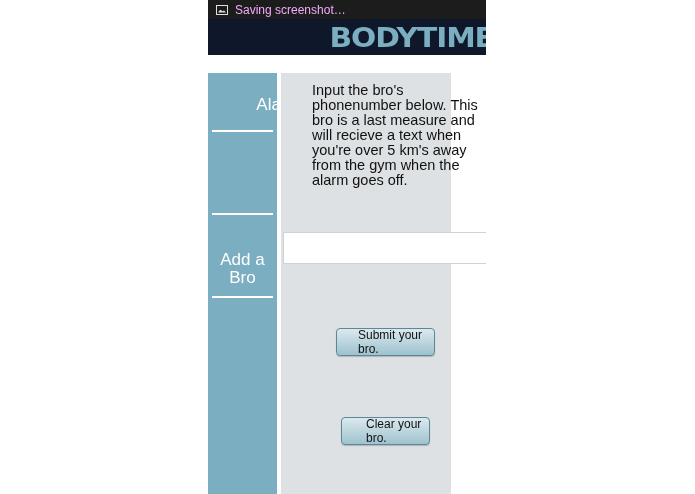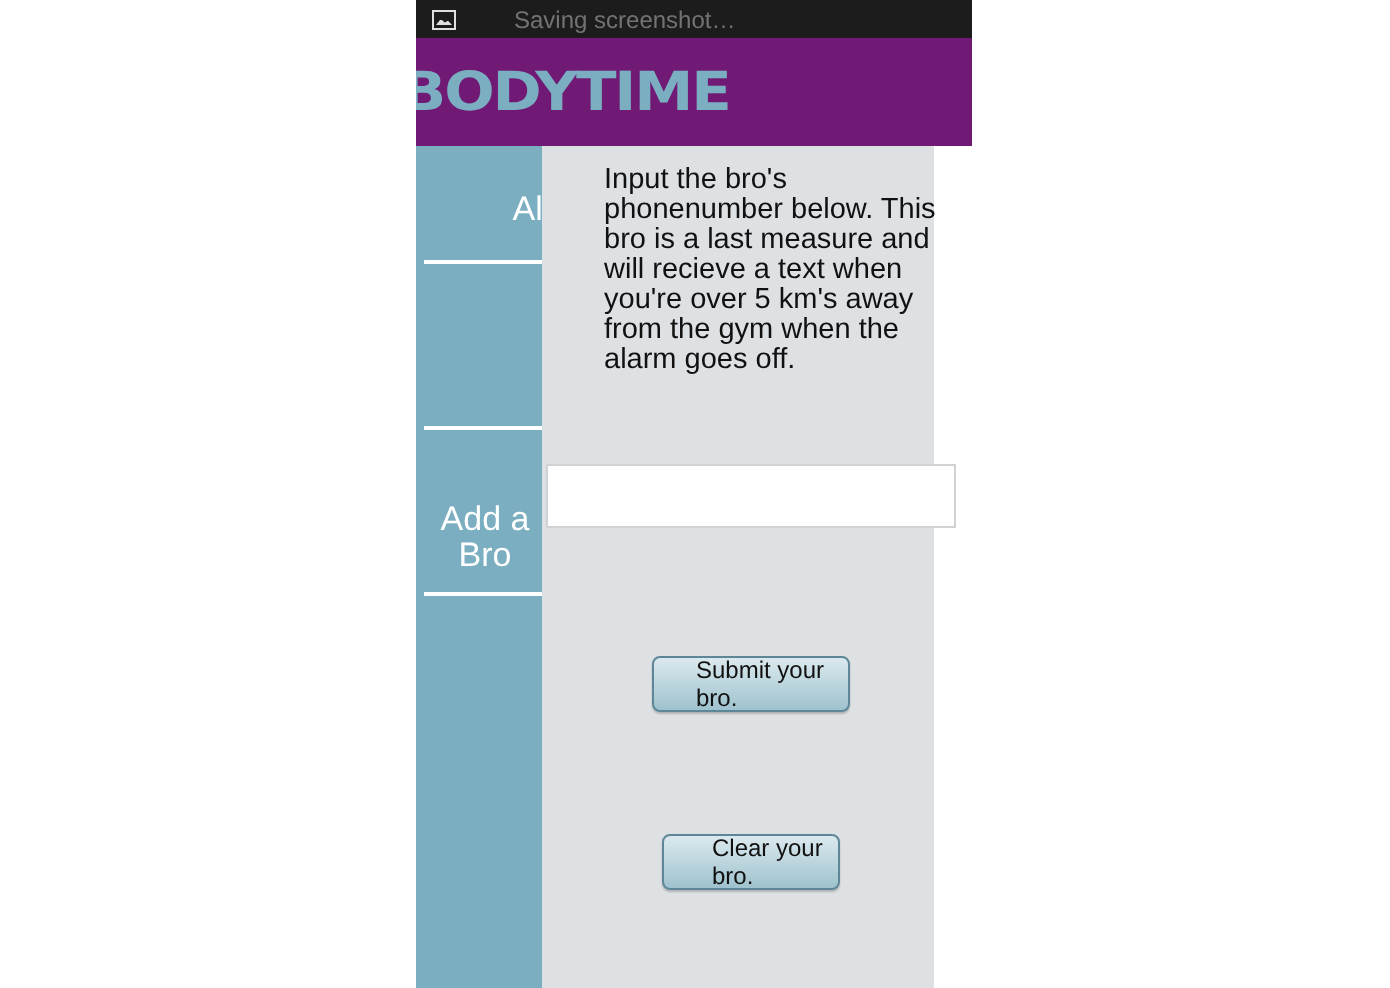--- a/index.html
+++ b/index.html
@@ -1,27 +1,27 @@
 <!DOCTYPE html>
 <html><head>
   <meta charset="utf-8">
   <style>
     * { box-sizing: border-box; margin: 0; padding: 0; }
     html, body { width: 695px; height: 494px; background: #ffffff; overflow: hidden; }
     body { font-family: "Liberation Sans", sans-serif; position: relative; }
     .phone { position: absolute; left: 208px; top: 0; width: 278px; height: 494px; background: #ffffff; overflow: hidden; }
-    .statusbar { position: absolute; left: 0; top: 0; width: 278px; height: 19px; background: #1c1c1c; color: #737373; font-size: 12px; display: flex; align-items: center; padding-left: 8px; gap: 22px; }
+    .statusbar { position: absolute; left: 0; top: 0; width: 278px; height: 19px; background: #1c1c1c; color: #f0abfc; font-size: 12px; display: flex; align-items: center; padding-left: 8px; }
     .statusbar .img-icon { width: 12px; height: 10px; border: 1px solid #e0e0e0; margin-right: 7px; position: relative; }
     .statusbar .img-icon::after { content: ""; position: absolute; left: 1px; bottom: 1px; width: 8px; height: 3px; background: #e0e0e0; clip-path: polygon(0 100%, 30% 0, 55% 60%, 75% 30%, 100% 100%); }
-    .header { position: absolute; left: 0; top: 19px; width: 278px; height: 54px; background: #701a75; display: flex; align-items: center; justify-content: flex-start; }
+    .header { position: absolute; left: 0; top: 19px; width: 278px; height: 36px; background: #0f172a; display: flex; align-items: center; justify-content: flex-end; }
     .logo { font-family: "DejaVu Sans", sans-serif; font-weight: bold; font-size: 27px; color: #7aaec0; letter-spacing: -1px; transform: scaleX(1.1); }
     .sidebar { position: absolute; left: 0; top: 73px; width: 69px; height: 421px; background: #7aaec0; }
     .nav-item { position: absolute; left: 0; width: 69px; color: #ffffff; font-size: 17px; text-align: center; line-height: 18px; }
     .nav-divider { position: absolute; left: 4px; width: 61px; height: 2px; background: #ffffff; }
-    .main { position: absolute; left: 63px; top: 73px; width: 196px; height: 421px; background: #dde1e3; }
+    .main { position: absolute; left: 73px; top: 73px; width: 170px; height: 421px; background: #dde1e3; }
     .desc { position: absolute; left: 31px; top: 10px; width: 175px; font-size: 14.5px; line-height: 15px; color: #111111; }
     .bro-input { position: absolute; left: 2px; top: 159px; width: 205px; height: 32px; background: #ffffff; border: 1px solid #d0d3d5; }
     .btn { position: absolute; height: 28px; border: 1px solid #5d8797; border-radius: 4px; background: linear-gradient(#dbe9ee, #9ec2ce); color: #111111; font-size: 12px; display: flex; align-items: center; justify-content: center; box-shadow: 0 1px 1px rgba(0,0,0,0.2); }
     .btn-submit { left: 55px; top: 255px; width: 99px; padding-left: 21px; }
     .btn-clear { left: 60px; top: 344px; width: 89px; padding-left: 24px; }
   </style>
 </head>
 <body>
 
 <div class="phone">

